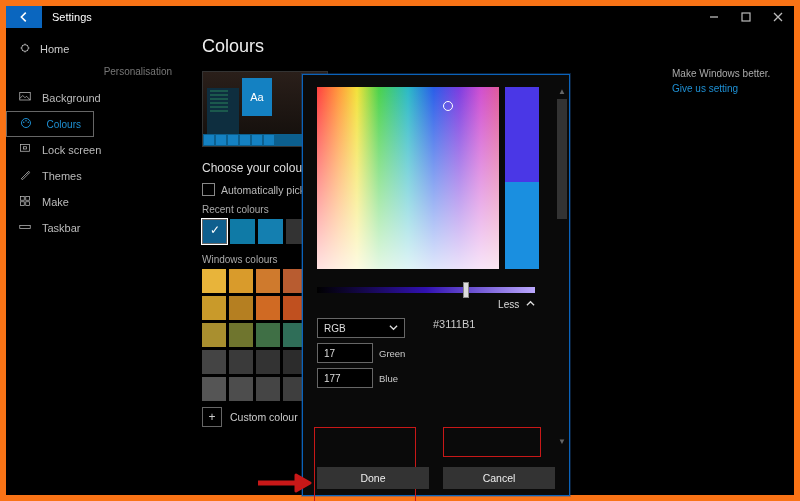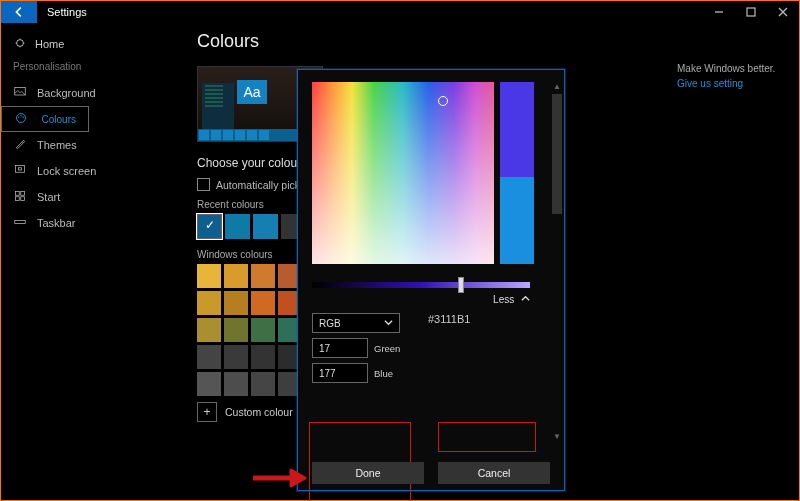--- a/index.html
+++ b/index.html
@@ -1,43 +1,43 @@
 <!DOCTYPE html>
 <html><head>
 <meta charset="utf-8">
 <style>
   * { box-sizing: border-box; margin: 0; padding: 0; }
   html, body { width: 800px; height: 501px; overflow: hidden; background: #000; font-family: "Segoe UI", sans-serif; font-size: 11px; color: #ccc; }
-  .window { width: 800px; height: 501px; position: relative; background: #000; border: 1px solid #f97316; }
+  .window { width: 800px; height: 501px; position: relative; background: #000; border: 6px solid #f97316; }
 
   
   .titlebar { height: 22px; display: flex; align-items: center; background: #000; color: #fff; font-size: 11px; }
   .back { width: 36px; height: 22px; background: #0a66bf; display: flex; align-items: center; justify-content: center; color: #fff; }
   .titlebar .title { padding-left: 10px; flex: 1; }
   .titlebar .sys { display:flex; }
   .titlebar .sys div { width: 32px; height: 22px; display:flex; align-items:center; justify-content:center; color:#bbb; }
 
   
   .body { display: flex; height: calc(100% - 22px); }
-  .nav { width: 178px; padding: 8px 0 7px 0; }
+  .nav { width: 178px; padding: 8px 0 7px 0; text-align: right; }
   .nav .home { display:flex; align-items:center; gap:8px; padding:6px 12px; color:#ccc; height:26px; }
   .nav .search { margin:6px 8px 10px 8px; height:22px; border:1px solid #444; display:flex; align-items:center; padding:0 6px; color:#888; justify-content:space-between; }
   .nav .search span.ic { color:#888; }
   .nav .section { padding: 4px 12px; color: #777; font-size: 10px; margin-bottom:4px;}
   .nav .item { display:flex; align-items:center; gap:10px; padding:6px 12px; color:#bbb; height:26px; }
   .nav .item.sel { color:#1e90d4; }
   .nav .ic { width:14px; text-align:center; display:inline-block; }
 
   .main { flex:1; padding: 8px 0 0 18px; position:relative; color:#ccc; }
   .main h1 { font-weight:300; font-size:18px; color:#eee; margin-bottom:14px; }
   .preview { width:126px; height:76px; background: linear-gradient(#2a1f1a,#120e0b); border:1px solid #333; display:flex; align-items:flex-end; }
   .preview .bar { display:flex; width:100%; }
   .preview .t1 { width:32px; height:46px; background:linear-gradient(#0e2e3f,#0e2e3f); margin-right:1px;}
   .preview .t1 .ln { height:2px; width:18px; background:#3a6; margin:2px 0 0 3px; opacity:.35;}
-  .preview .t2 { width:30px; height:24px; background:#1481c2; display:flex; align-items:center; justify-content:center; color:#fff; font-size:14px; margin-bottom:12px; align-self:center;}
+  .preview .t2 { width:30px; height:38px; background:#1481c2; display:flex; align-items:center; justify-content:center; color:#fff; font-size:11px; margin-bottom:12px; align-self:center;}
   .preview .strip { height:12px; width:100%; background:#0c5f8e; display:flex;}
   .preview .strip div{ width:10px; height:10px; margin:1px; background:#1481c2;}
   .h2 { font-size:12px; color:#ddd; margin:14px 0 8px 0; }
   .chk { display:flex; align-items:center; gap:6px; color:#bbb; font-size:10.5px; margin-bottom:8px;}
   .chk .box { width:13px; height:13px; border:1px solid #888; }
   .lbl { font-size:10px; color:#aaa; margin-bottom:4px; }
 
   .colrow { display:flex; gap:3px; margin-bottom:3px; }
   .sw { width:24px; height:24px; }
   .sw.big { width:25px; height:25px; }
@@ -140,39 +140,39 @@
         <span class="ic"><svg width="12" height="12" viewBox="0 0 16 16">
               <circle cx="8" cy="8" r="6" stroke="#1e90d4" fill="none" stroke-width="1.3"></circle>
               <circle cx="5" cy="7" r="1" fill="#1e90d4"></circle>
               <circle cx="8" cy="5" r="1" fill="#1e90d4"></circle>
               <circle cx="11" cy="7" r="1" fill="#1e90d4"></circle>
             </svg></span>
         <span>Colours</span>
       </div>
       <div class="item">
         <span class="ic"><svg width="12" height="12" viewBox="0 0 16 16">
-              <path d="M3 13 L13 3 L14 5 L5 14z M11 5l1 1" stroke="#bbb" fill="none"></path>
-            </svg></span>
-        <span>Themes</span>
-      </div>
-      <div class="item">
-        <span class="ic"><svg width="12" height="12" viewBox="0 0 16 16">
               <rect x="2" y="2" width="12" height="9" stroke="#bbb" fill="none"></rect>
               <rect x="6" y="5" width="4" height="3" stroke="#bbb" fill="none"></rect>
             </svg></span>
         <span>Lock screen</span>
+      </div>
+      <div class="item">
+        <span class="ic"><svg width="12" height="12" viewBox="0 0 16 16">
+              <path d="M3 13 L13 3 L14 5 L5 14z M11 5l1 1" stroke="#bbb" fill="none"></path>
+            </svg></span>
+        <span>Themes</span>
       </div>
       <div class="item">
         <span class="ic"><svg width="12" height="12" viewBox="0 0 16 16">
               <rect x="2" y="2" width="5" height="5" stroke="#bbb" fill="none"></rect>
               <rect x="9" y="2" width="5" height="5" stroke="#bbb" fill="none"></rect>
               <rect x="2" y="9" width="5" height="5" stroke="#bbb" fill="none"></rect>
               <rect x="9" y="9" width="5" height="5" stroke="#bbb" fill="none"></rect>
             </svg></span>
-        <span>Start</span>
+        <span>Make</span>
       </div>
       <div class="item">
         <span class="ic"><svg width="12" height="12" viewBox="0 0 16 16">
               <rect x="1" y="6" width="14" height="4" stroke="#bbb" fill="none"></rect>
             </svg></span>
         <span>Taskbar</span>
       </div>
     </div>
 
     <div class="main">

